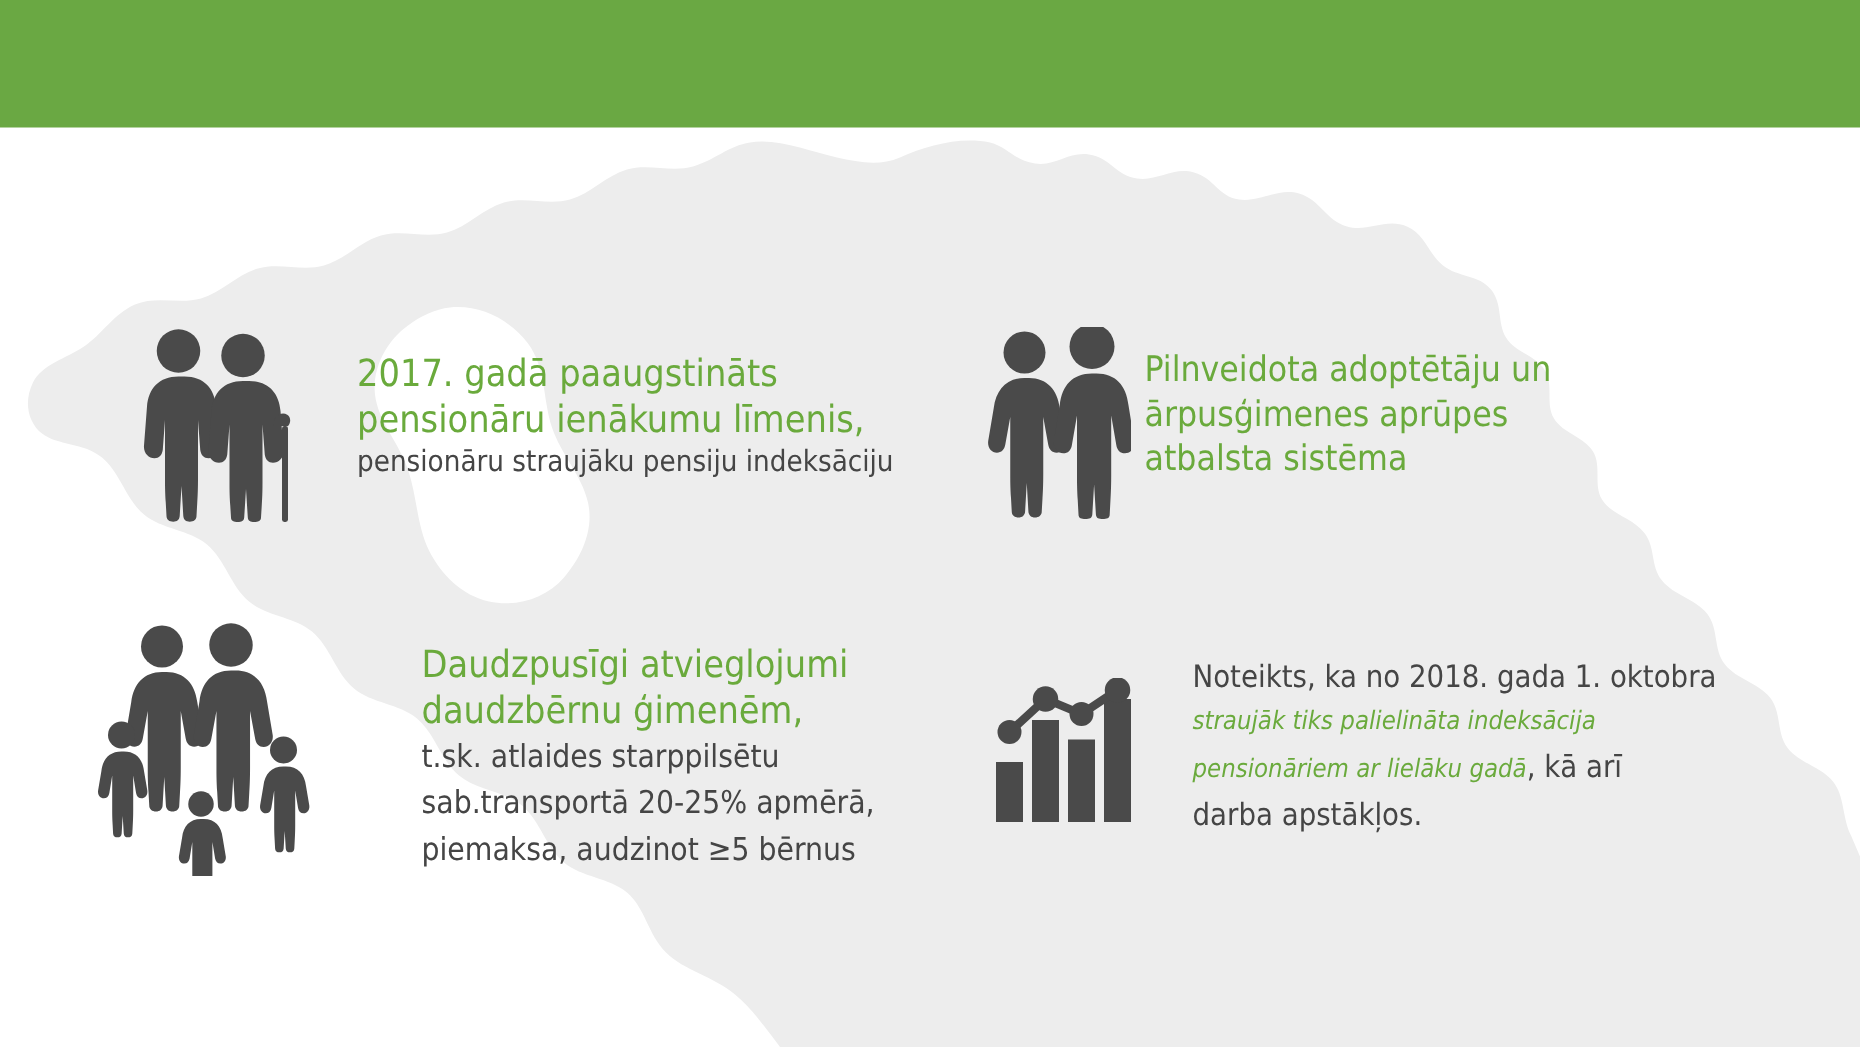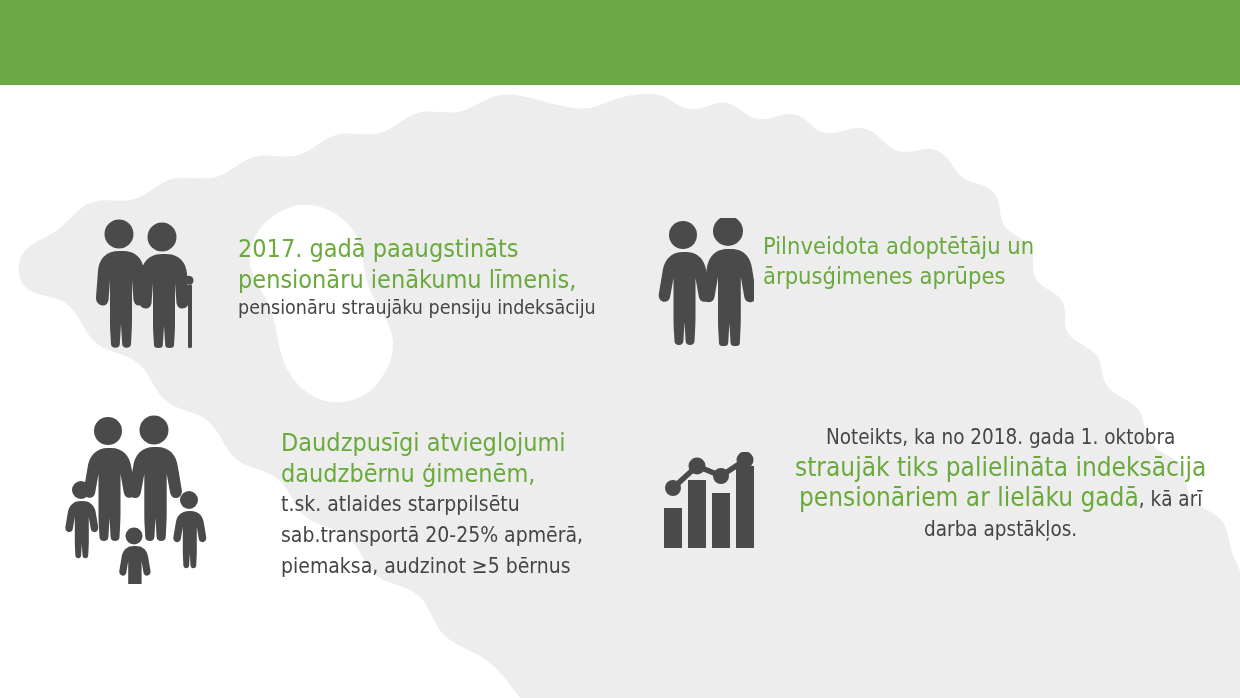--- a/index.html
+++ b/index.html
@@ -111,28 +111,28 @@
     margin-left: 43px;
   }
   #block3-text .sub {
     font-size: 21px;
     line-height: 31px;
   }
 
   
   #block4-text {
     left: 795px;
-    top: 422px;
+    top: 436px;
     font-size: 20.5px;
     line-height: 30px;
-    text-align: center;
   }
   #block4-text .hl {
-    font-size: 26px;
+    font-size: 17px;
     line-height: 30px;
+    font-style: italic;
   }
 
   #block1-icon { left: 88px; top: 218px; }
   #block2-icon { left: 658px; top: 218px; }
   #block3-icon { left: 62px; top: 412px; }
   #block4-icon { left: 660px; top: 452px; }
 
   .icon-svg { display: block; }
 </style>
 </head>
@@ -252,20 +252,21 @@
         <path d="M25 34 C 13 34, 6 42, 4.5 54 L 0.8 76 C 0.2 80.5, 3 83.8, 6.6 83.8 C 9.6 83.8, 11.6 81.8, 12.2 78.4 L 15.5 60 L 15.5 98 C 15.5 101, 15.5 107, 16 114 L 16.5 123 C 16.5 125.6, 18.5 127, 21 127 C 23.5 127, 25.2 125.6, 25.4 123 L 26.5 104 L 27.6 123 C 27.8 125.6, 29.5 127, 32 127 C 34.5 127, 36.5 125.6, 36.5 123 L 37 114 C 37.5 107, 37.5 101, 37.5 98 L 37.5 60 L 40.8 78.4 C 41.4 81.8, 43.4 83.8, 46.4 83.8 C 50 83.8, 52.8 80.5, 52.2 76 L 48.5 54 C 47 42, 40 34, 28 34 Z"></path>
 
         <circle cx="70" cy="13" r="15"></circle>
         <path d="M70 31 C 57 31, 50 39, 48.5 52 L 44.6 76 C 44 80.8, 47 84.2, 50.8 84.2 C 54 84.2, 56 82.2, 56.6 78.6 L 60 59 L 60 99 C 60 102, 60 108, 60.5 115.5 L 61 125 C 61 127.6, 63 128, 65.6 128 C 68.2 128, 70 127.6, 70.2 125 L 71.4 105 L 72.6 125 C 72.8 127.6, 74.6 128, 77.2 128 C 79.8 128, 81.8 127.6, 81.8 125 L 82.3 115.5 C 82.8 108, 82.8 102, 82.8 99 L 82.8 59 L 86.2 78.6 C 86.8 82.2, 88.8 84.2, 92 84.2 C 95.8 84.2, 98.8 80.8, 98.2 76 L 94.3 52 C 92.8 39, 85.8 31, 73 31 Z"></path>
       </g>
     </svg>
   </div>
   <div class="block-text" id="block2-text">
     <span class="ln green">Pilnveidota adoptētāju un</span>
     <span class="ln green">ārpusģimenes aprūpes</span>
+    <span class="ln green">atbalsta sistēma</span>
   </div>
 
   <div class="block-icon" id="block3-icon">
     <svg class="icon-svg" width="150" height="172" viewBox="0 0 150 172" xmlns="http://www.w3.org/2000/svg">
       <g fill="#4a4a4a">
 
         <circle cx="46" cy="19" r="14"></circle>
         <path d="M46 36 C 34 36, 27 44, 25.5 56 L 21.8 78 C 21.2 82.5, 24 85.8, 27.6 85.8 C 30.6 85.8, 32.6 83.8, 33.2 80.4 L 36.5 62 L 36.5 100 C 36.5 103, 36.5 109, 37 116 L 37.5 125 C 37.5 127.6, 39.5 129, 42 129 C 44.5 129, 46.2 127.6, 46.4 125 L 47.5 106 L 48.6 125 C 48.8 127.6, 50.5 129, 53 129 C 55.5 129, 57.5 127.6, 57.5 125 L 58 116 C 58.5 109, 58.5 103, 58.5 100 L 58.5 62 L 61.8 80.4 C 62.4 83.8, 64.4 85.8, 67.4 85.8 C 71 85.8, 73.8 82.5, 73.2 78 L 69.5 56 C 68 44, 61 36, 49 36 Z"></path>
 
         <circle cx="92" cy="18" r="14.5"></circle>

